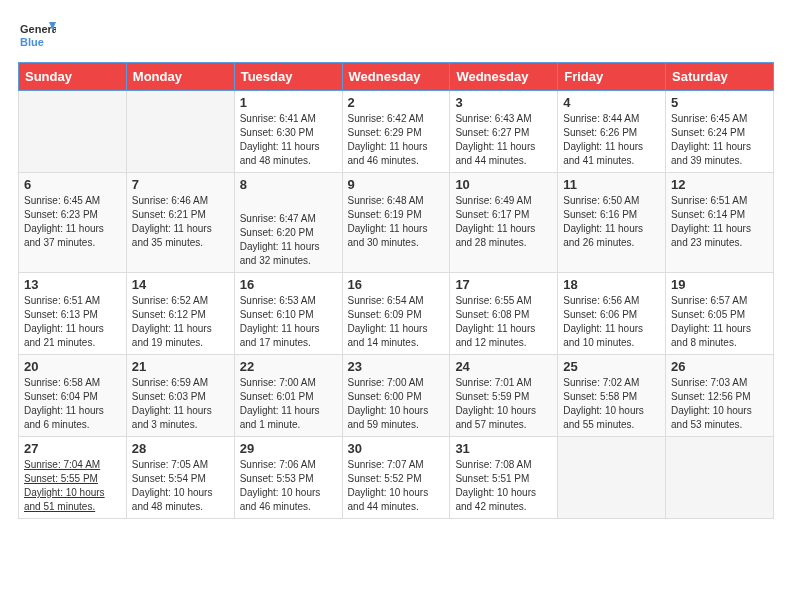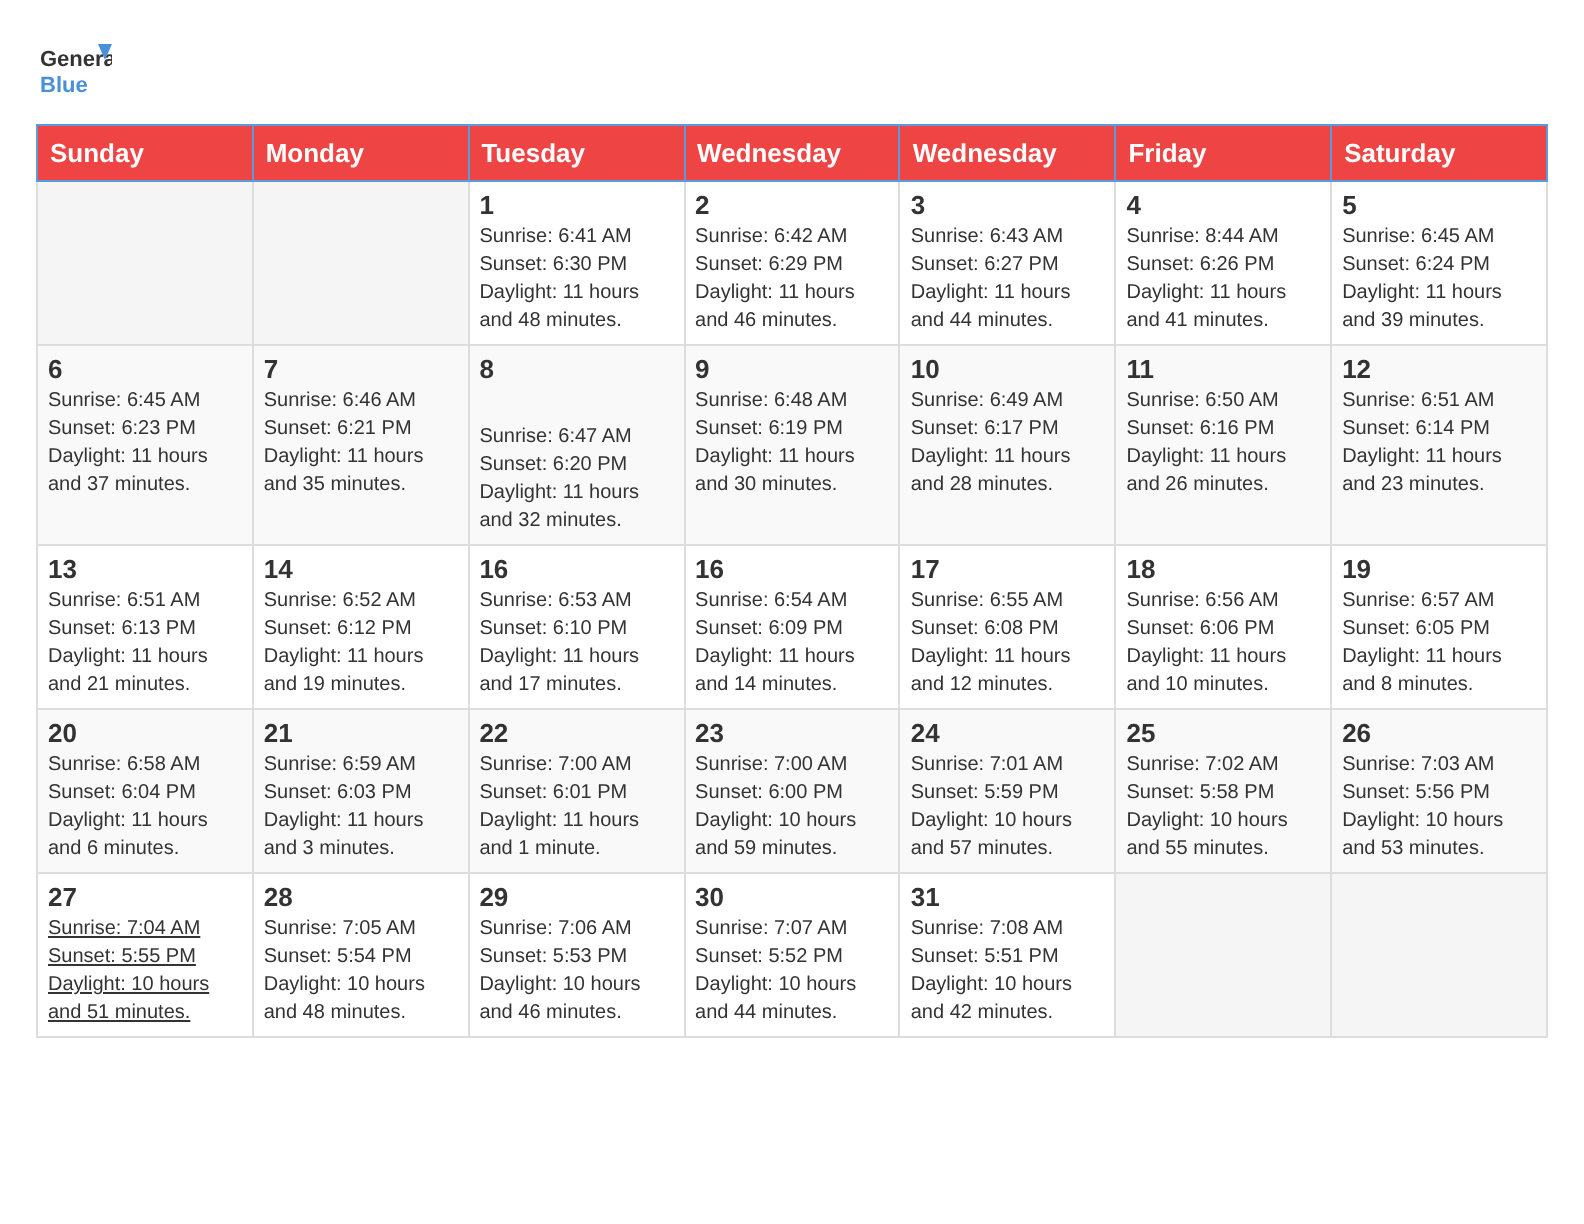--- a/index.html
+++ b/index.html
@@ -268,21 +268,21 @@
           </td>
           <td>
             <span class="day-number">25</span>
             <div class="day-info" style="white-space: pre-line;">Sunrise: 7:02 AM
 Sunset: 5:58 PM
 Daylight: 10 hours and 55 minutes.</div>
           </td>
           <td>
             <span class="day-number">26</span>
             <div class="day-info" style="white-space: pre-line;">Sunrise: 7:03 AM
-Sunset: 5:56 PM
+Sunset: 12:56 PM
 Daylight: 10 hours and 53 minutes.</div>
           </td>
         </tr>
         <tr>
           <td>
             <span class="day-number">27</span>
             <div class="day-info" style="white-space: pre-line; text-decoration: underline;">Sunrise: 7:04 AM
 Sunset: 5:55 PM
 Daylight: 10 hours and 51 minutes.</div>
           </td>

